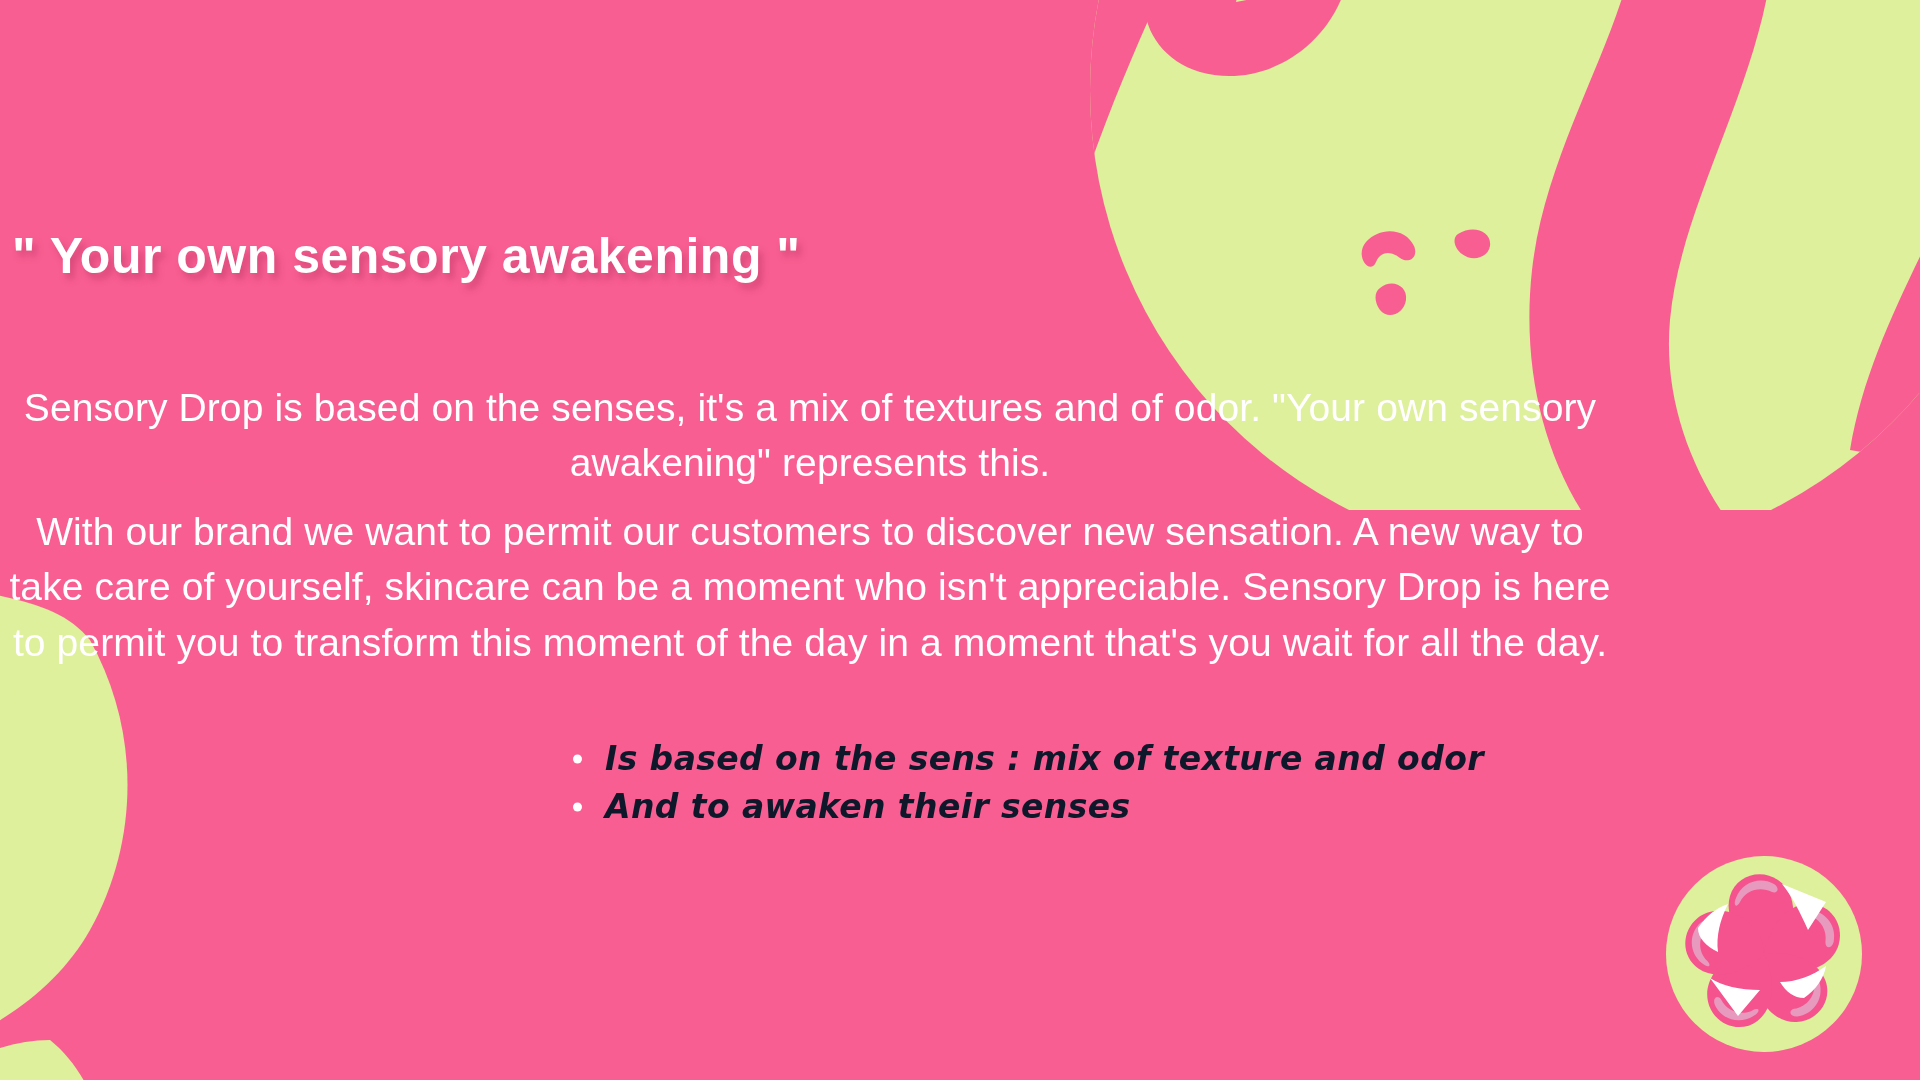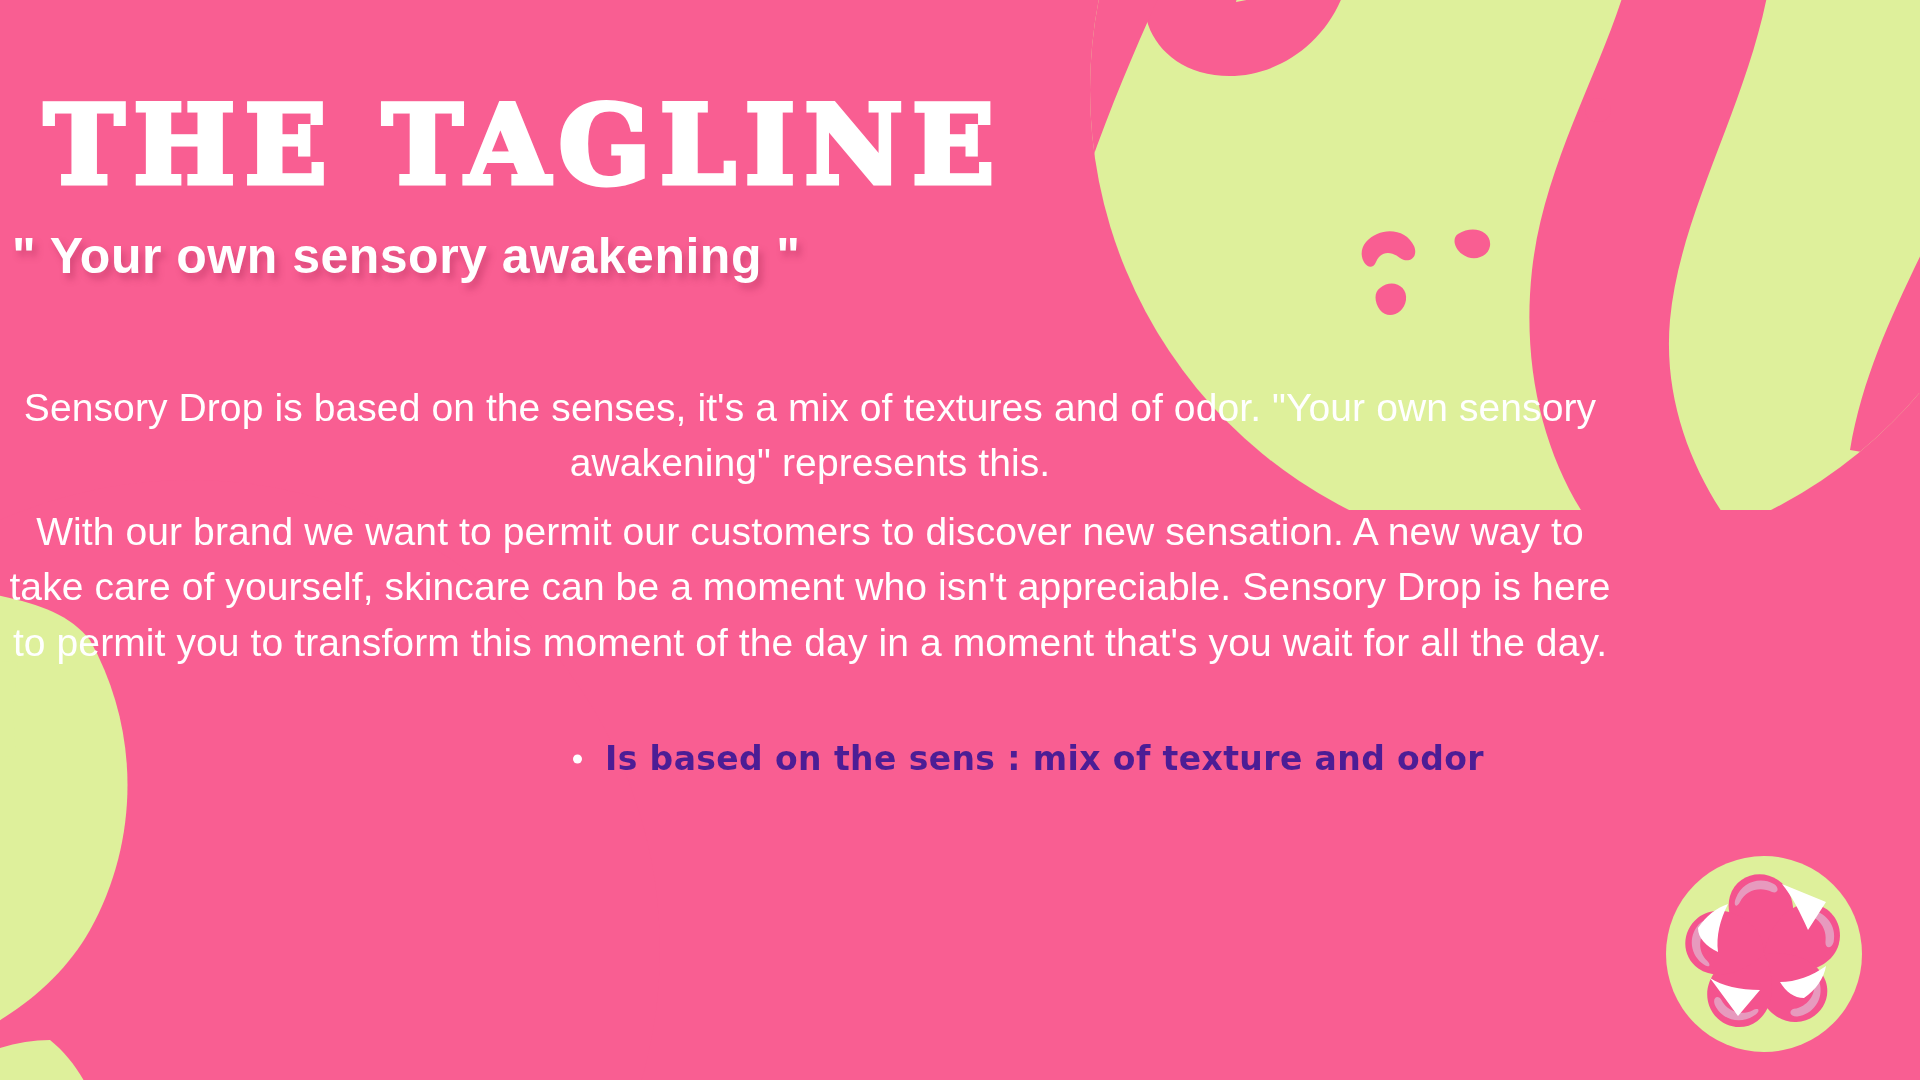--- a/index.html
+++ b/index.html
@@ -92,21 +92,22 @@
   }
   #description .para { margin: 0; }
   #description .para + .para { margin-top: 13px; }
 
   #key-points {
     top: 735px;
     left: 569px;
     list-style: none;
     margin: 0;
     padding: 0;
-    color: #4c1d95;
+    color: #0f172a;
+    font-style: italic;
   }
   #key-points li {
     position: relative;
     font-family: "DejaVu Sans", sans-serif;
     font-weight: 700;
     font-size: 33px;
     letter-spacing: 0.4px;
     line-height: 1.45;
     padding-left: 36px;
     white-space: nowrap;
@@ -216,26 +217,26 @@
           <path d="M -28 -56 C -22 -72 -4 -78 10 -70 C 16 -66 14 -60 8 -62 C -4 -68 -18 -64 -24 -52 C -28 -45 -31 -49 -28 -56 Z" fill="#E79ABE"></path>
         </g>
       </g>
       <path d="M 18 -70 L 62 -52 L 44 -24 C 36 -42 28 -58 18 -70 Z" fill="#FFFFFF"></path>
       <path d="M -54 24 L -26 62 L -4 36 C -24 36 -42 32 -54 24 Z" fill="#FFFFFF"></path>
       <path d="M -66 -26 C -58 -38 -48 -46 -36 -50 C -44 -34 -48 -18 -46 -2 C -58 -8 -66 -16 -66 -26 Z" fill="#FFFFFF"></path>
       <path d="M 40 44 C 52 36 60 24 62 12 C 48 22 32 28 16 28 C 22 38 30 44 40 44 Z" fill="#FFFFFF"></path>
     </g>
   </svg>
 
-  <h1 class="layer" id="page-title">THE TAGLINE</h1>
 
   <div class="layer" id="tagline-quote">" Your own sensory awakening "</div>
 
   <div class="layer" id="description">
     <p class="para">Sensory Drop is based on the senses, it's a mix of textures and of odor. "Your own sensory awakening" represents this.</p>
     <p class="para">With our brand we want to permit our customers to discover new sensation. A new way to take care of yourself, skincare can be a moment who isn't appreciable. Sensory Drop is here to permit you to transform this moment of the day in a moment that's you wait for all the day.</p>
   </div>
 
   <ul class="layer" id="key-points">
     <li>Is based on the sens : mix of texture and odor</li>
+    <li> And to awaken their senses</li>
   </ul>
 
 </div>
 
 </body></html>

